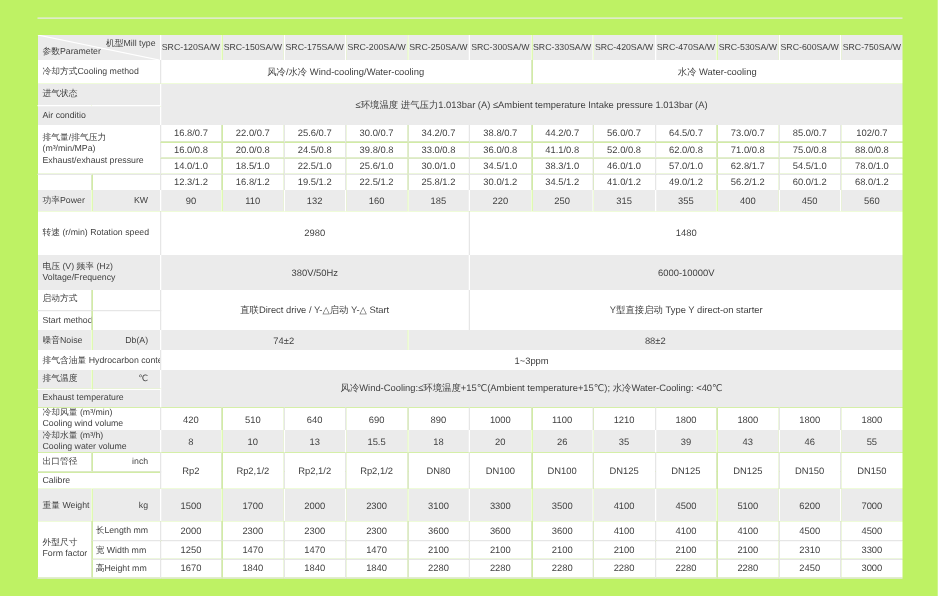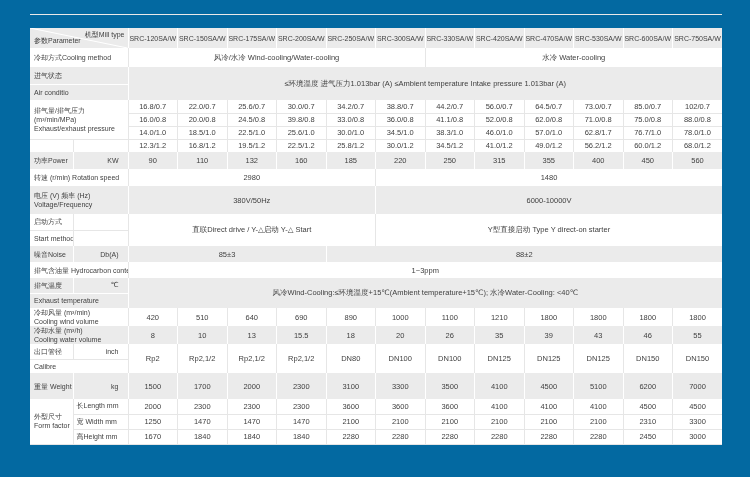--- a/index.html
+++ b/index.html
@@ -1,20 +1,20 @@
 <!DOCTYPE html>
 <html style="--band: #ebebeb; --grid: #e6e6e6; --white_line: #ffffff; --text: #3f3f3f; --rule: #e9e9e9;"><head>
 <meta charset="utf-8">
 <style>
   :root{
     --band:#ebebeb; --grid:#e6e6e6; --white_line:#ffffff; --text:#3f3f3f; --rule:#e9e9e9;
   }
   html,body{margin:0;padding:0;}
   body{background:#fff;font-family:"Liberation Sans","DejaVu Sans",sans-serif;}
-  .canvas{position:relative;width:750px;height:477px;background:#0369a1;overflow:hidden;}
+  .canvas{position:relative;width:750px;height:477px;background:#bef264;overflow:hidden;}
   .top-rule{position:absolute;left:30px;top:14px;width:692px;height:1px;background:var(--rule);}
   table.spec{border-collapse:collapse;table-layout:fixed;width:692px;position:absolute;left:30px;top:28px;color:var(--text);border-bottom:1px solid var(--grid);}
   td{padding:0;vertical-align:middle;overflow:hidden;white-space:nowrap;}
   tr.g td{background:var(--band);}
   tr.w td{background:#ffffff;}
   td.v{text-align:center;font-size:7.5px;}
   td.hd{font-size:7px;}
   tr.g td.v, tr.g td.unit{border-left:1px solid var(--white_line);}
   tr.w td.v, tr.w td.unit, td.sub, td.lab4b{border-left:1px solid var(--grid);}
   td.lab{text-align:left;padding-left:4px;font-size:7px;line-height:9px;}
@@ -127,21 +127,21 @@
           <td class="v bt">14.0/1.0</td>
           <td class="v bt">18.5/1.0</td>
           <td class="v bt">22.5/1.0</td>
           <td class="v bt">25.6/1.0</td>
           <td class="v bt">30.0/1.0</td>
           <td class="v bt">34.5/1.0</td>
           <td class="v bt">38.3/1.0</td>
           <td class="v bt">46.0/1.0</td>
           <td class="v bt">57.0/1.0</td>
           <td class="v bt">62.8/1.7</td>
-          <td class="v bt">76.7/1.0</td>
+          <td class="v bt">54.5/1.0</td>
           <td class="v bt">78.0/1.0</td>
         </tr>
     <tr class="w" style="height:13px">
       <td class="bt"></td>
       <td class="lab4b bt"></td>
     <td class="v bt">12.3/1.2</td>
           <td class="v bt">16.8/1.2</td>
           <td class="v bt">19.5/1.2</td>
           <td class="v bt">22.5/1.2</td>
           <td class="v bt">25.8/1.2</td>
@@ -164,21 +164,21 @@
           <td class="v">185</td>
           <td class="v">220</td>
           <td class="v">250</td>
           <td class="v">315</td>
           <td class="v">355</td>
           <td class="v">400</td>
           <td class="v">450</td>
           <td class="v">560</td>
         </tr>
 
-    <tr class="w" style="height:17px">
+    <tr class="w" style="height:35px">
       <td class="lab" colspan="2">转速 (r/min) Rotation speed</td>
       <td class="v" colspan="5">2980</td>
       <td class="v" colspan="7">1480</td>
     </tr>
 
     <tr class="g" style="height:28px">
       <td class="lab" colspan="2">
         <span class="l1">电压 (V) 频率 (Hz)</span>
         <span class="l2">Voltage/Frequency</span>
       </td>
@@ -193,21 +193,21 @@
       <td class="v" colspan="7" rowspan="2">Y型直接启动 Type Y direct-on starter</td>
     </tr>
     <tr class="w" style="height:16px">
       <td class="lab bt">Start method</td>
       <td class="unit bt"></td>
     </tr>
 
     <tr class="g" style="height:16px">
       <td class="lab">噪音Noise</td>
       <td class="unit">Db(A)</td>
-      <td class="v" colspan="4">85±3</td>
+      <td class="v" colspan="4">74±2</td>
       <td class="v" colspan="8">88±2</td>
     </tr>
 
     <tr class="w" style="height:16px">
       <td class="lab" colspan="2">排气含油量 Hydrocarbon content</td>
       <td class="v" colspan="12">1~3ppm</td>
     </tr>
 
     <tr class="g" style="height:15px">
       <td class="lab bbw">排气温度</td>

